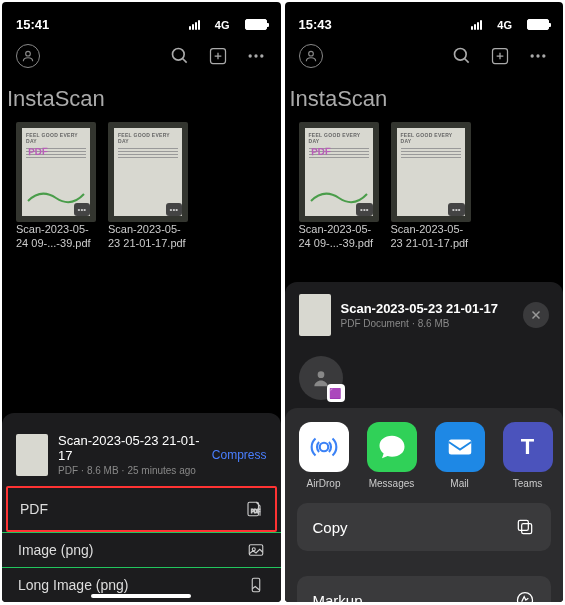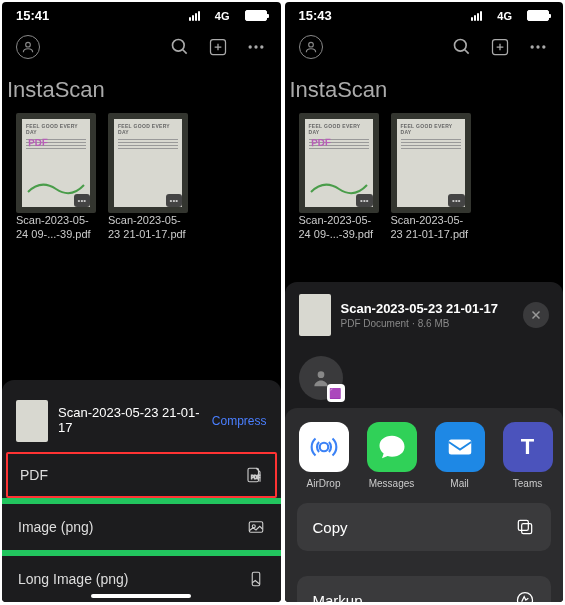--- a/index.html
+++ b/index.html
@@ -1,18 +1,18 @@
 <!DOCTYPE html>
 <html><head>
 <meta charset="utf-8">
 <style>
 *{margin:0;padding:0;box-sizing:border-box;font-family:-apple-system,BlinkMacSystemFont,sans-serif}
 body{background:#fff;display:flex;gap:4px;padding:2px}
 .phone{width:279px;height:600px;background:#000;border-radius:4px;overflow:hidden;position:relative;color:#fff}
-.status-bar{display:flex;justify-content:space-between;align-items:center;padding:6px 14px 4px;font-size:13px;font-weight:600}
+.status-bar{display:flex;justify-content:space-between;align-items:center;padding:15px 14px 4px;font-size:13px;font-weight:600}
 .status-right{display:flex;align-items:center;gap:15px;font-size:11px}
 .signal{display:flex;align-items:flex-end;gap:1px}
 .signal span{width:2px;background:#fff;border-radius:1px}
 .signal span:nth-child(1){height:4px}.signal span:nth-child(2){height:6px}.signal span:nth-child(3){height:8px}.signal span:nth-child(4){height:10px}
 .battery{width:22px;height:11px;border:1px solid #fff;border-radius:2px;position:relative;background:#fff}
 .battery::after{content:'';position:absolute;right:-3px;top:3px;width:2px;height:4px;background:#fff;border-radius:0 1px 1px 0}
 .top-bar{display:flex;justify-content:space-between;align-items:center;padding:8px 14px}
 .avatar-circle{width:24px;height:24px;border:1.5px solid #888;border-radius:50%;display:flex;align-items:center;justify-content:center}
 .top-actions{display:flex;gap:16px;align-items:center}
 .icon-btn{width:22px;height:22px;display:flex;align-items:center;justify-content:center;color:#aaa}
@@ -28,21 +28,21 @@
 .thumb-badge{position:absolute;bottom:6px;right:6px;background:#444;border-radius:3px;padding:2px 4px;font-size:8px;color:#ccc}
 .thumb-name{font-size:11px;color:#ccc;margin-top:0;line-height:1.3}
 .green-squiggle{position:absolute;bottom:10px;left:4px;right:4px;height:20px}
 .bottom-sheet{position:absolute;bottom:0;left:0;right:0;background:#1c1c1e;border-radius:12px 12px 0 0;padding-top:10px}
 .sheet-file{display:flex;align-items:center;padding:10px 14px;gap:10px}
 .file-thumb{width:32px;height:42px;background:#d8d8d0;border-radius:2px;padding:2px;font-size:2px}
 .file-info{flex:1}
 .file-name{font-size:13px;color:#fff;margin-bottom:2px}
 .file-meta{font-size:10px;color:#888}
 .compress{color:#4a7fff;font-size:12px}
-.option-row{display:flex;justify-content:space-between;align-items:center;padding:14px 16px;font-size:14px;color:#ddd;border-top:6px solid #22c55e}
+.option-row{display:flex;justify-content:space-between;align-items:center;padding:8px 16px;font-size:14px;color:#ddd;border-top:1px solid #22c55e}
 .option-row.highlighted{border:2px solid #ff3333;margin:0 4px;border-radius:2px;padding:12px 12px}
 .home-indicator{position:absolute;bottom:4px;left:50%;transform:translateX(-50%);width:100px;height:4px;background:#fff;border-radius:2px}
 .share-sheet{position:absolute;bottom:0;left:0;right:0;top:280px;background:#1c1c1e;border-radius:12px 12px 0 0}
 .share-header{display:flex;align-items:center;padding:12px 14px;gap:10px}
 .close-btn{width:26px;height:26px;background:#3a3a3c;border-radius:50%;display:flex;align-items:center;justify-content:center;color:#999}
 .airdrop-avatar{margin:8px 14px;position:relative;width:44px;height:44px}
 .airdrop-circle{width:44px;height:44px;background:#3a3a3c;border-radius:50%;display:flex;align-items:center;justify-content:center}
 .airdrop-badge{position:absolute;bottom:-2px;right:-2px;width:18px;height:18px;background:#fff;border-radius:4px;display:flex;align-items:center;justify-content:center;font-size:10px}
 .share-scroll{background:#2c2c2e;margin-top:8px;padding:14px 0 10px;border-radius:12px 12px 0 0}
 .apps{display:flex;gap:18px;padding:0 14px;overflow:hidden}
@@ -141,20 +141,21 @@
           <div class="thumb-badge">•••</div>
         </div>
       <div class="thumb-name"><span>Scan-2023-05-</span><br><span>23 21-01-17.pdf</span></div>
     </div>
   </div>
   <div class="bottom-sheet">
     <div class="sheet-file">
       <div class="file-thumb"></div>
       <div class="file-info">
         <div class="file-name">Scan-2023-05-23 21-01-17</div>
+        <div class="file-meta">PDF · 8.6 MB · 25 minutes ago</div>
       </div>
       <div class="compress">Compress</div>
     </div>
     <div class="option-row highlighted">
       <span>PDF</span>
       <svg width="18" height="18" viewBox="0 0 24 24" fill="none" stroke="#ccc" stroke-width="1.5">
           <rect x="4" y="3" width="14" height="18" rx="2"></rect>
           <path d="M15 3l5 5v13"></path>
           <text x="8" y="17" font-size="6" fill="#ccc">PDF</text>
         </svg>

